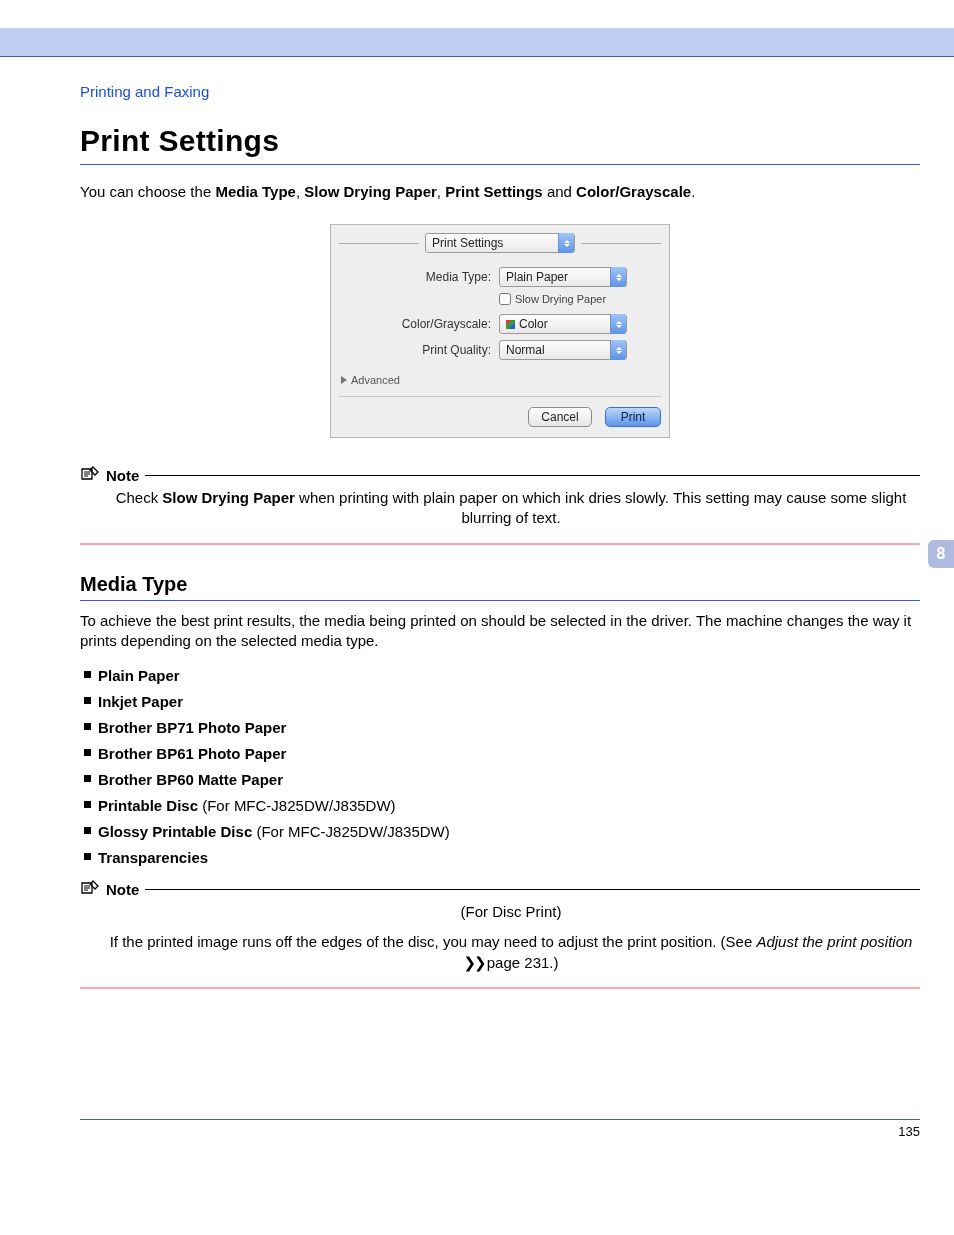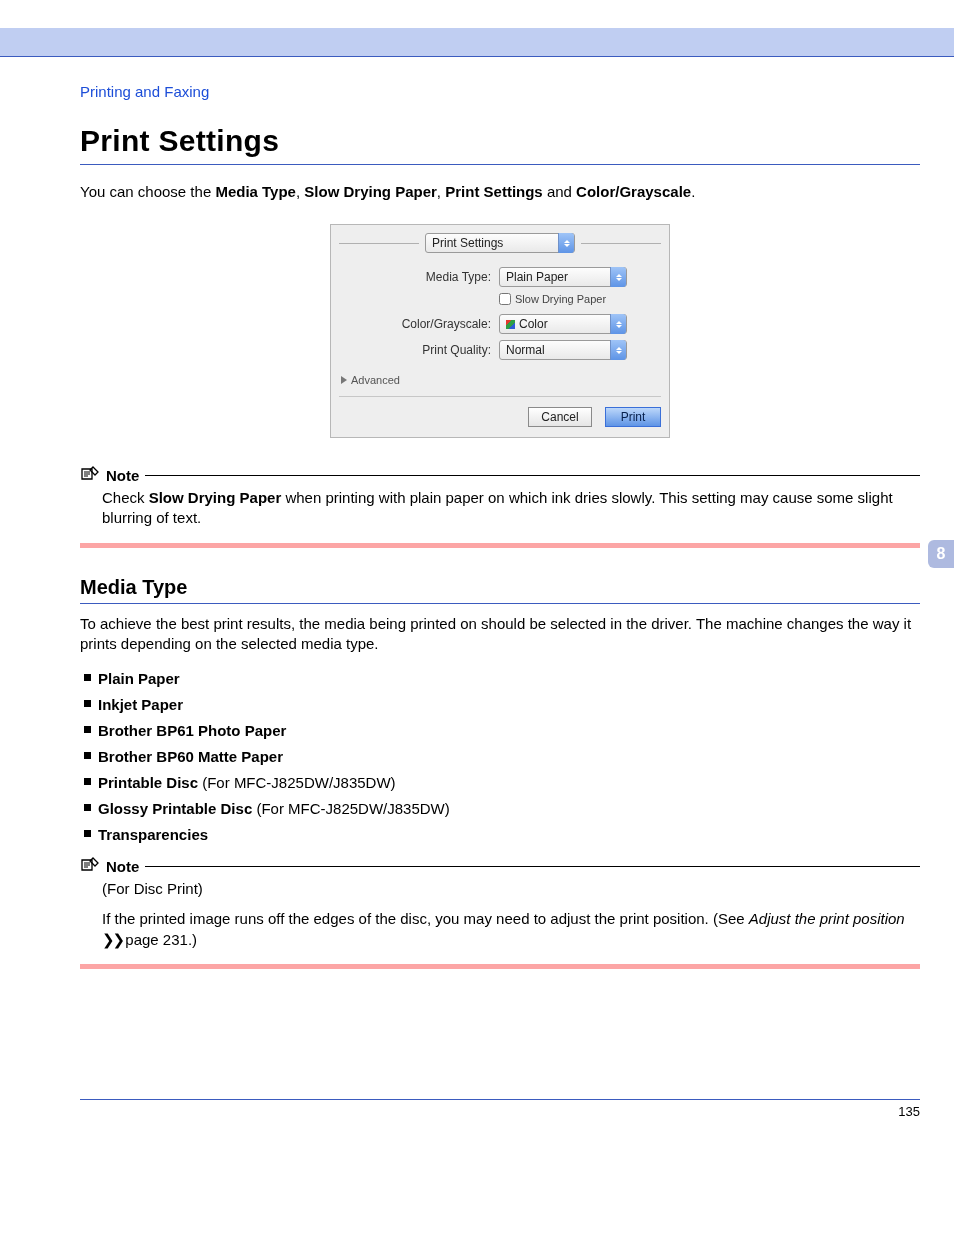--- a/index.html
+++ b/index.html
@@ -122,21 +122,21 @@
   }
   .dlg-hr { border: none; border-top: 1px solid #c7c7c7; margin: 6px 0 10px 0; }
   .dlg-btns { text-align: right; }
   .mac-btn {
     display: inline-block;
     min-width: 56px;
     height: 20px;
     line-height: 18px;
     text-align: center;
     font-size: 12px;
-    border-radius: 0;
+    border-radius: 5px;
     padding: 0 12px;
     border: 1px solid #8a8a8a;
     background: linear-gradient(#fff,#e5e5e5);
     color: #222;
   }
   .mac-btn.primary {
     border-color: #3a6fd8;
     background: linear-gradient(#bcd7fa,#5e94e6);
     color: #08214d;
     margin-left: 10px;
@@ -149,22 +149,23 @@
     display: flex; align-items: center; gap: 6px;
   }
   .note-head .line { flex: 1; border-top: 1px solid #000; }
   .note-head .lbl { font-weight: bold; font-size: 15px; }
   .note-icon {
     width: 20px; height: 18px; position: relative; flex-shrink: 0;
   }
   .note-icon svg { width: 20px; height: 18px; display: block; }
   .note-body {
     padding: 4px 0 14px 22px;
-    border-bottom: 5px solid #fca5a5;
+    border-bottom: 2px solid #fca5a5;
     line-height: 1.35;
+    text-align: center;
   }
   
   h2.section {
     font-size: 20px;
     font-weight: bold;
     margin: 28px 0 8px 0;
     border-bottom: 1px solid #3b5bbf;
     padding-bottom: 4px;
   }
   .para { margin: 10px 0 14px 0; line-height: 1.35; }
@@ -289,20 +290,21 @@
     </div>
   </div>
 
   <h2 class="section">Media Type</h2>
 
   <p class="para">To achieve the best print results, the media being printed on should be selected in the driver. The machine changes the way it prints depending on the selected media type.</p>
 
   <ul class="sq" id="media-list">
       <li><b>Plain Paper</b></li>
       <li><b>Inkjet Paper</b></li>
+      <li><b>Brother BP71 Photo Paper</b></li>
       <li><b>Brother BP61 Photo Paper</b></li>
       <li><b>Brother BP60 Matte Paper</b></li>
       <li><b>Printable Disc</b><span> (For MFC-J825DW/J835DW)</span></li>
       <li><b>Glossy Printable Disc</b><span> (For MFC-J825DW/J835DW)</span></li>
       <li><b>Transparencies</b></li>
     </ul>
 
   <div class="note">
     <div class="note-head">
       <span class="note-icon">

